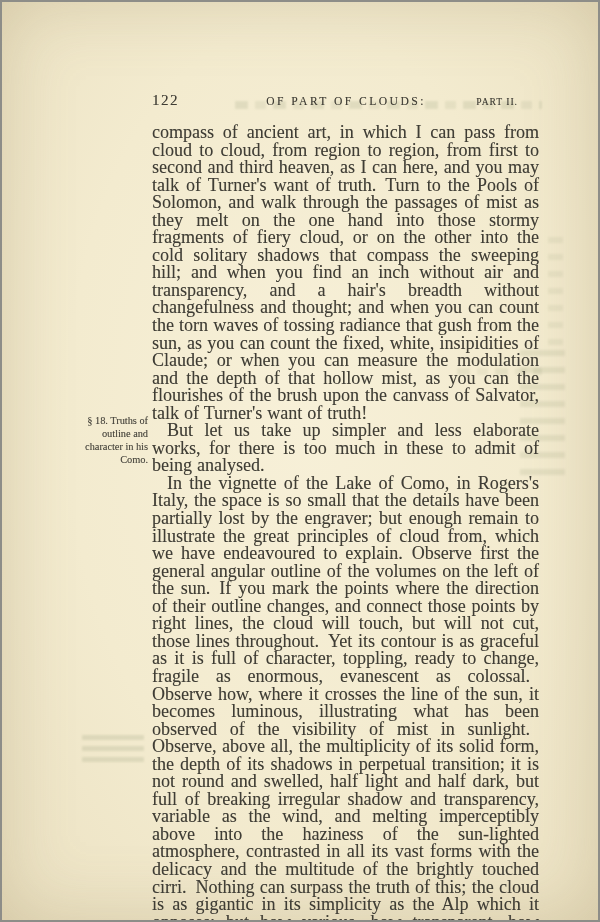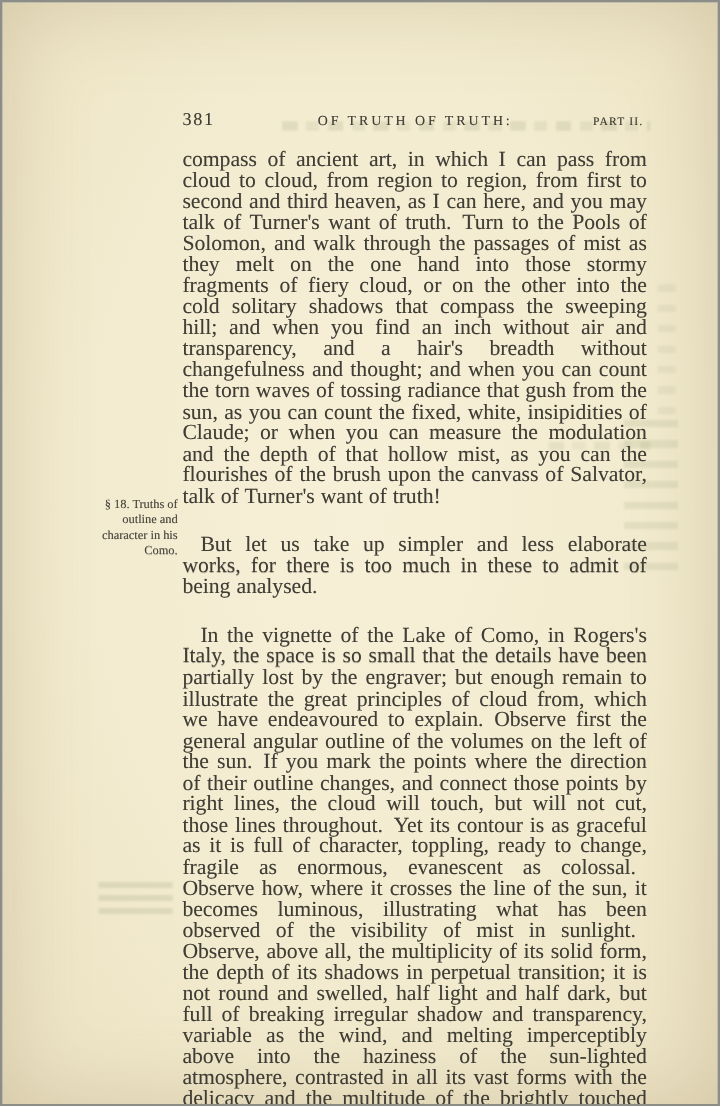--- a/index.html
+++ b/index.html
@@ -29,36 +29,36 @@
     font-size: 15px; letter-spacing: 1.5px;
     text-shadow: 0.2px 0.2px 0.5px rgba(63,61,53,0.4);
   }
   .running-title {
     position: absolute; left: 0; right: 0; top: 0;
     text-align: center;
     font-size: 11.5px; letter-spacing: 2.5px;
     text-shadow: 0.2px 0.2px 0.5px rgba(63,61,53,0.4);
   }
   .part-label {
-    position: absolute; right: 4px; top: 2px;
+    position: absolute; right: 22px; top: 2px;
     font-size: 9.5px; letter-spacing: 1px;
     text-shadow: 0.2px 0.2px 0.4px rgba(63,61,53,0.4);
   }
 
   
   .text-column {
     position: absolute;
     left: 150px; top: 122px; width: 387px;
     font-size: 18px; line-height: 17.55px;
     text-align: justify;
     word-spacing: 0.5px;
     text-shadow: 0.2px 0.2px 0.5px rgba(63,61,53,0.35);
   }
   .text-column p { margin: 0; }
-  .text-column p.indented { text-indent: 15px; margin-top: 23px; }
+  .text-column p.indented { text-indent: 15px; }
 
   
   .sidenote {
     position: absolute;
     left: 79px; top: 412px; width: 67px;
     font-size: 10.3px; line-height: 13px;
     text-align: right;
     color: #45433b;
     text-shadow: 0.2px 0.2px 0.4px rgba(63,61,53,0.35);
   }
@@ -88,22 +88,22 @@
 
 <div class="scan-page">
 
   <div class="bleed bleed-words" style="left:233px; top:99px; width:307px; height:8px; opacity:.55;"></div>
   <div class="bleed bleed-lines" style="left:546px; top:235px; width:15px; height:110px; opacity:.35;"></div>
   <div class="bleed bleed-lines" style="left:518px; top:348px; width:45px; height:126px; opacity:.5;"></div>
   <div class="bleed bleed-words" style="left:455px; top:366px; width:85px; height:7px; opacity:.4;"></div>
   <div class="bleed bleed-lines-small" style="left:80px; top:733px; width:62px; height:33px; opacity:.55;"></div>
 
   <div class="running-header">
-    <span class="page-number">381</span>
-    <span class="running-title">OF TRUTH OF TRUTH:</span>
+    <span class="page-number">122</span>
+    <span class="running-title">OF PART OF CLOUDS:</span>
     <span class="part-label">PART II.</span>
   </div>
 
   <div class="sidenote">§ 18. Truths of outline and character in his Como.</div>
 
   <div class="text-column">
     <p>compass of ancient art, in which I can pass from cloud to cloud, from region to region, from first to second and third heaven, as I can here, and you may talk of Turner's want of truth. Turn to the Pools of Solomon, and walk through the passages of mist as they melt on the one hand into those stormy fragments of fiery cloud, or on the other into the cold solitary shadows that compass the sweeping hill; and when you find an inch without air and transparency, and a hair's breadth without changefulness and thought; and when you can count the torn waves of tossing radiance that gush from the sun, as you can count the fixed, white, insipidities of Claude; or when you can measure the modulation and the depth of that hollow mist, as you can the flourishes of the brush upon the canvass of Salvator, talk of Turner's want of truth!</p>
     <p class="indented">But let us take up simpler and less elaborate works, for there is too much in these to admit of being analysed.</p>
     <p class="indented">In the vignette of the Lake of Como, in Rogers's Italy, the space is so small that the details have been partially lost by the engraver; but enough remain to illustrate the great principles of cloud from, which we have endeavoured to explain. Observe first the general angular outline of the volumes on the left of the sun. If you mark the points where the direction of their outline changes, and connect those points by right lines, the cloud will touch, but will not cut, those lines throughout. Yet its contour is as graceful as it is full of character, toppling, ready to change, fragile as enormous, evanescent as colossal. Observe how, where it crosses the line of the sun, it becomes luminous, illustrating what has been observed of the visibility of mist in sunlight. Observe, above all, the multiplicity of its solid form, the depth of its shadows in perpetual transition; it is not round and swelled, half light and half dark, but full of breaking irregular shadow and transparency, variable as the wind, and melting imperceptibly above into the haziness of the sun-lighted atmosphere, contrasted in all its vast forms with the delicacy and the multitude of the brightly touched cirri. Nothing can surpass the truth of this; the cloud is as gigantic in its simplicity as the Alp which it opposes; but how various, how transparent, how infinite in its organization!</p>
   </div>

